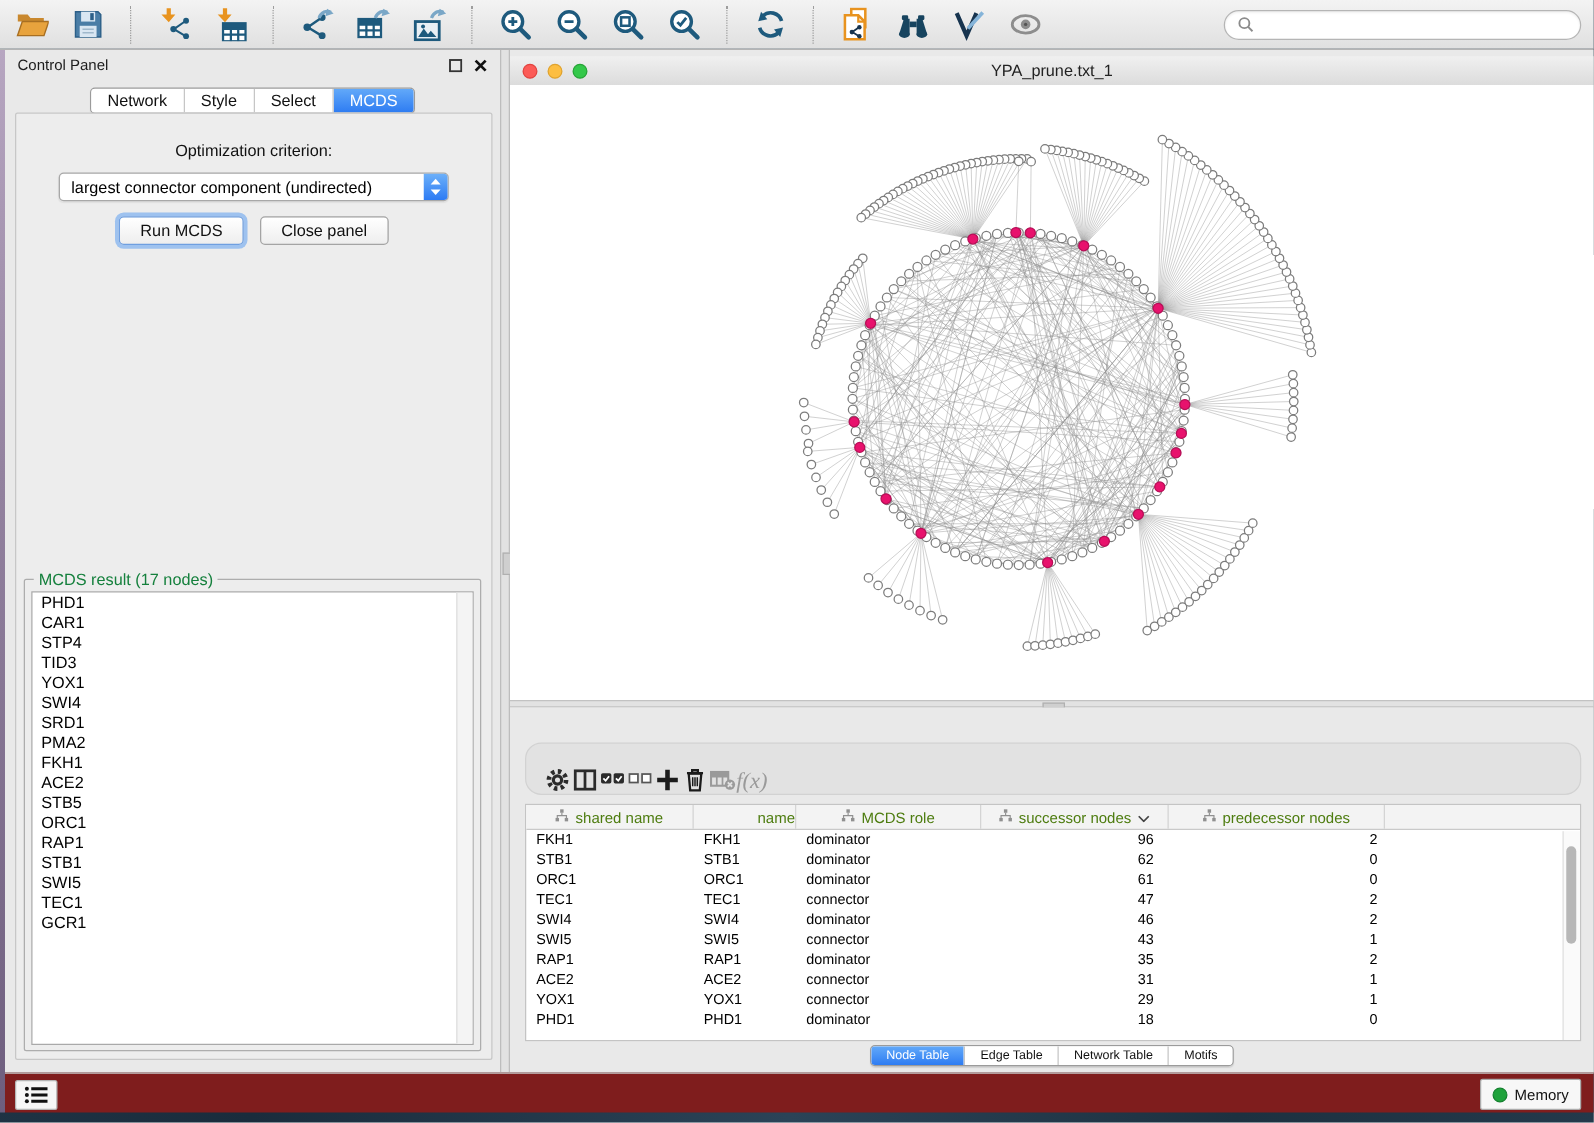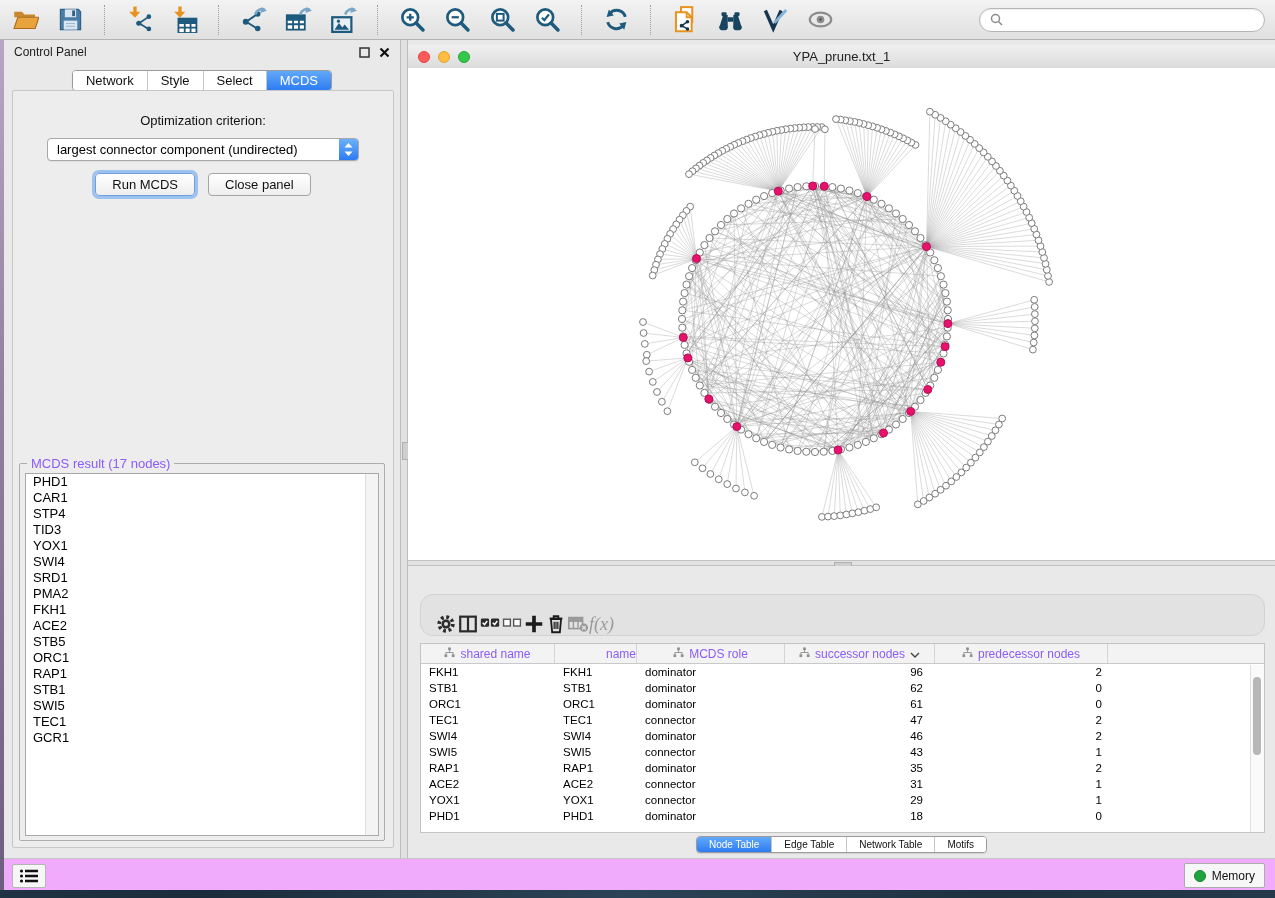--- a/index.html
+++ b/index.html
@@ -45,21 +45,21 @@
     border-radius:4px;display:flex;align-items:center;font-size:13px;box-sizing:border-box;
     box-shadow:0 1px 1px rgba(0,0,0,.06);}
   .opt-select .val{flex:1;padding-left:9px;white-space:nowrap;overflow:hidden;}
   .opt-select .cap{width:19px;height:21px;border-radius:0 3px 3px 0;
     background:linear-gradient(#6cb0f9,#2d7bf4);display:flex;align-items:center;justify-content:center;}
   .btn-row{display:flex;justify-content:center;gap:13px;margin-top:12px;}
   .push{height:23px;border:1px solid #a4a4a4;border-radius:4px;background:linear-gradient(#ffffff,#eeeeee);
     font-family:inherit;font-size:13px;padding:0 16px;color:#111;cursor:default;}
   .push.focused{box-shadow:0 0 0 3px rgba(105,165,240,.6);border-color:#6f9fe0;}
   .groupbox{position:absolute;left:6px;right:8px;top:372px;bottom:6px;border:1px solid #adadad;border-radius:2px;}
-  .groupbox .gb-label{position:absolute;top:-8px;left:7px;background:#ededed;padding:0 4px;font-size:13px;color:#8b5cf6;}
+  .groupbox .gb-label{position:absolute;top:-8px;left:7px;background:#ededed;padding:0 4px;font-size:13px;color:#15803d;}
   .mcds-list{position:absolute;left:5px;right:5px;top:9px;bottom:4px;background:#fff;border:1px solid #a9a9a9;overflow:hidden;}
   .mcds-scroll{position:absolute;top:0;bottom:0;right:0;width:12px;background:#f4f4f4;border-left:1px solid #ddd;}
   .mcds-item{font-size:13px;line-height:16px;padding-left:7px;color:#000;}
   
   .vsplit{position:absolute;left:396px;top:0;width:8px;height:818px;background:#e2e2e2;
     border-left:1px solid #bdbdbd;border-right:1px solid #bdbdbd;box-sizing:border-box;}
   .vsplit .grip{position:absolute;left:1px;top:402px;width:5px;height:16px;background:#cfcfcf;border:1px solid #b0b0b0;}
   
   .rightcol{position:absolute;left:404px;top:0;width:867px;height:818px;}
   .netframe{position:absolute;left:0;top:0;width:867px;height:520px;}
@@ -79,32 +79,32 @@
   
   .tpanel{position:absolute;left:0;top:526px;width:867px;height:292px;background:#e9e9e9;}
   .tpanel .panel-titlebar{padding-right:14px;}
   .ttoolbar{position:absolute;left:12px;right:10px;top:28px;height:42px;background:#e2e2e2;
     border:1px solid #d2d2d2;border-radius:13px;display:flex;align-items:flex-end;padding:0 14px;box-sizing:border-box;}
   .ttb-btn{border:none;background:transparent;padding:0;display:flex;align-items:center;cursor:default;}
   .ttb-btn svg{width:22px;height:22px;display:block;}
   .fx{font-family:"Liberation Serif",serif;font-style:italic;font-size:18px;color:#9a9a9a;}
   .dtable{position:absolute;left:12px;right:10px;top:77px;height:188px;background:#fff;border:1px solid #c4c4c4;overflow:hidden;}
   .thead{display:flex;height:20px;background:#f3f3f3;border-bottom:1px solid #c9c9c9;box-sizing:border-box;}
-  .th{display:flex;align-items:center;justify-content:center;gap:5px;font-size:12px;color:#8b5cf6;
+  .th{display:flex;align-items:center;justify-content:center;gap:5px;font-size:12px;color:#4d7c0f;
     border-right:1px solid #d4d4d4;box-sizing:border-box;position:relative;}
   .tr{display:flex;height:16px;align-items:center;}
   .td{font-size:11.5px;color:#000;box-sizing:border-box;white-space:nowrap;overflow:hidden;}
   .td.text{padding-left:8px;}
   .td.num{text-align:right;}
   .tscroll{position:absolute;top:21px;bottom:0;right:0;width:13px;background:#fafafa;border-left:1px solid #e0e0e0;}
   .tscroll .thumb{position:absolute;left:2px;width:8px;top:12px;height:78px;background:#b7b7b7;border-radius:4px;}
   .ttabs-wrap{position:absolute;left:0;right:0;top:270px;display:flex;justify-content:center;}
   .ttabs .seg button{font-size:10px;padding:2px 12px;}
   
-  .statusbar{position:absolute;left:4px;top:858px;width:1271px;height:32px;background:#f0abfc;
+  .statusbar{position:absolute;left:4px;top:858px;width:1271px;height:32px;background:#7f1d1d;
     border-top:1px solid #c6c6c6;box-sizing:border-box;}
   .sb-left{position:absolute;left:8px;top:5px;width:32px;height:22px;border:1px solid #b5b5b5;background:#f6f6f6;
     border-radius:2px;display:flex;align-items:center;justify-content:center;}
   .sb-mem{position:absolute;right:10px;top:4px;height:23px;border:1px solid #ababab;background:#f7f7f7;border-radius:2px;
     display:flex;align-items:center;gap:6px;padding:0 9px;font-size:12px;color:#111;}
   .memdot{width:12px;height:12px;border-radius:50%;background:#1fa33c;border:1px solid #158230;box-sizing:border-box;}
 </style>
 </head>
 <body>
 

